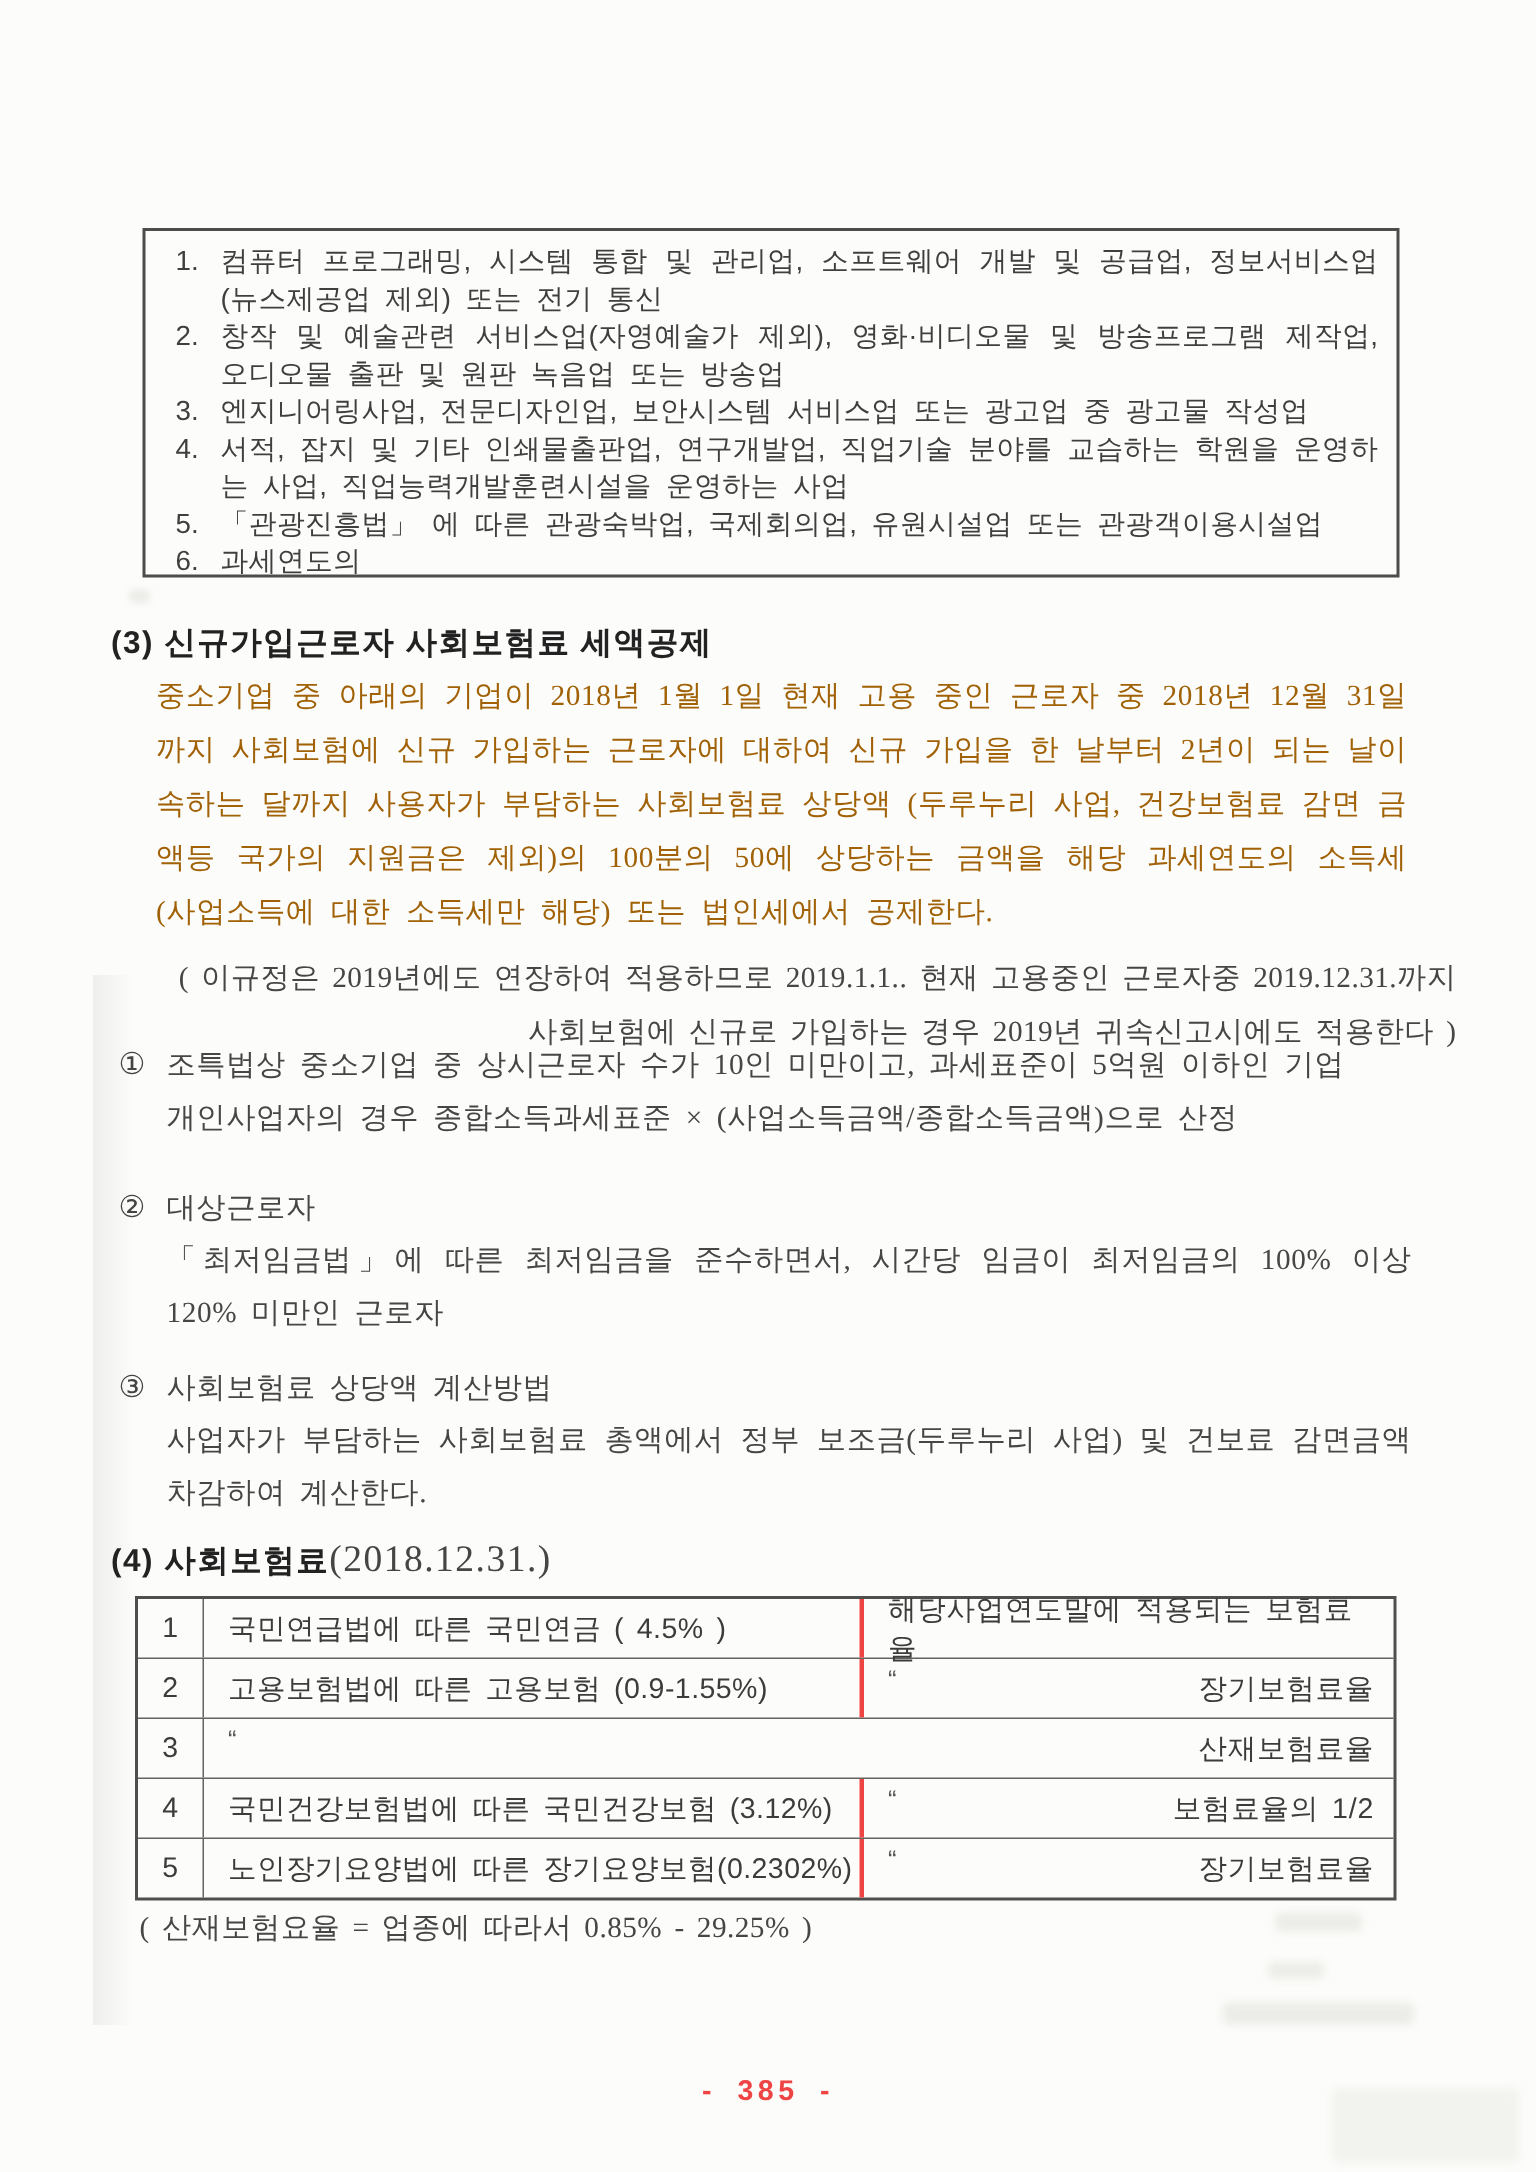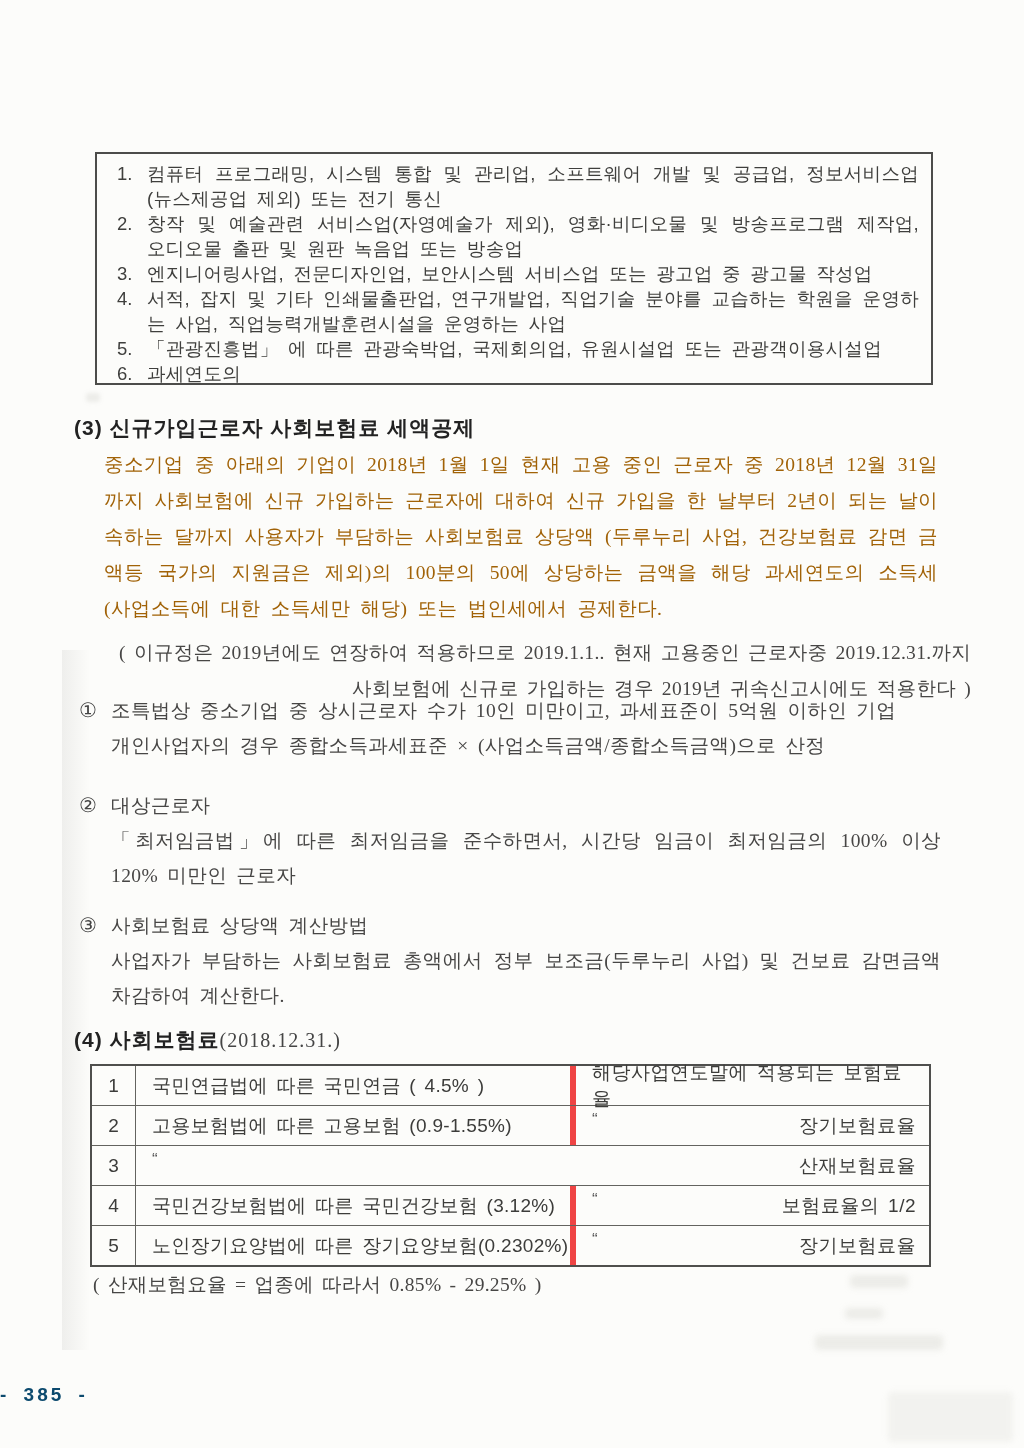--- a/index.html
+++ b/index.html
@@ -70,54 +70,54 @@
   }
   
   .sec4-header{
     position:absolute;left:74px;top:1026px;width:888px;
     display:flex;justify-content:flex-start;align-items:baseline;
   }
   .sec4-heading{
     font-family:"Liberation Sans","DejaVu Sans",sans-serif;
     font-weight:bold;font-size:21px;color:#222;letter-spacing:1px;
   }
-  .sec4-date{font-size:20px;color:#454545;letter-spacing:1px;}
+  .sec4-date{font-size:25px;color:#454545;letter-spacing:1px;}
   .ins-table{
     position:absolute;left:90px;top:1064px;width:841px;
     border:2px solid #4f4f4d;box-sizing:border-box;
     font-family:"Liberation Sans","DejaVu Sans",sans-serif;
     font-size:19px;color:#3c3c3a;
   }
   .t-row{display:flex;height:39px;border-bottom:1px solid #63635f;}
   .t-row:last-child{border-bottom:none;}
   .t-no{
     flex:0 0 43px;border-right:1px solid #63635f;
     display:flex;align-items:center;justify-content:center;
   }
   .t-desc{
-    flex:0 0 440px;border-right:6px solid #ef4444;
+    flex:0 0 440px;border-right:3px solid #ef4444;
     display:flex;align-items:center;padding-left:16px;box-sizing:border-box;
     word-spacing:3px;letter-spacing:.3px;
   }
   .t-rate{
     flex:1;display:flex;align-items:center;box-sizing:border-box;
     padding:0 13px 0 16px;word-spacing:3px;letter-spacing:.5px;
   }
   .t-rate.with-ditto{justify-content:space-between;}
   .t-rate .ditto{font-size:17px;color:#555;align-self:flex-start;padding-top:4px;}
   .sec4-footnote{
     position:absolute;left:93px;top:1271px;
     font-size:19.5px;color:#474645;word-spacing:3px;letter-spacing:.3px;text-align:center;
   }
   
   .page-number{
     position:absolute;left:0;top:1384px;width:100%;
-    text-align:left;
-    font-family:"Liberation Sans","DejaVu Sans",sans-serif;
-    font-size:19px;font-weight:bold;color:#0c4a6e;
+    text-align:center;
+    font-family:"Liberation Sans","DejaVu Sans",sans-serif;
+    font-size:19px;font-weight:bold;color:#ef4444;
     letter-spacing:3px;word-spacing:6px;
   }
 </style>
 </head>
 <body>
 
 <div class="page">
 
   <div class="shade-left"></div>
   <div class="smudge" style="left:86px;top:393px;width:14px;height:9px;"></div>

